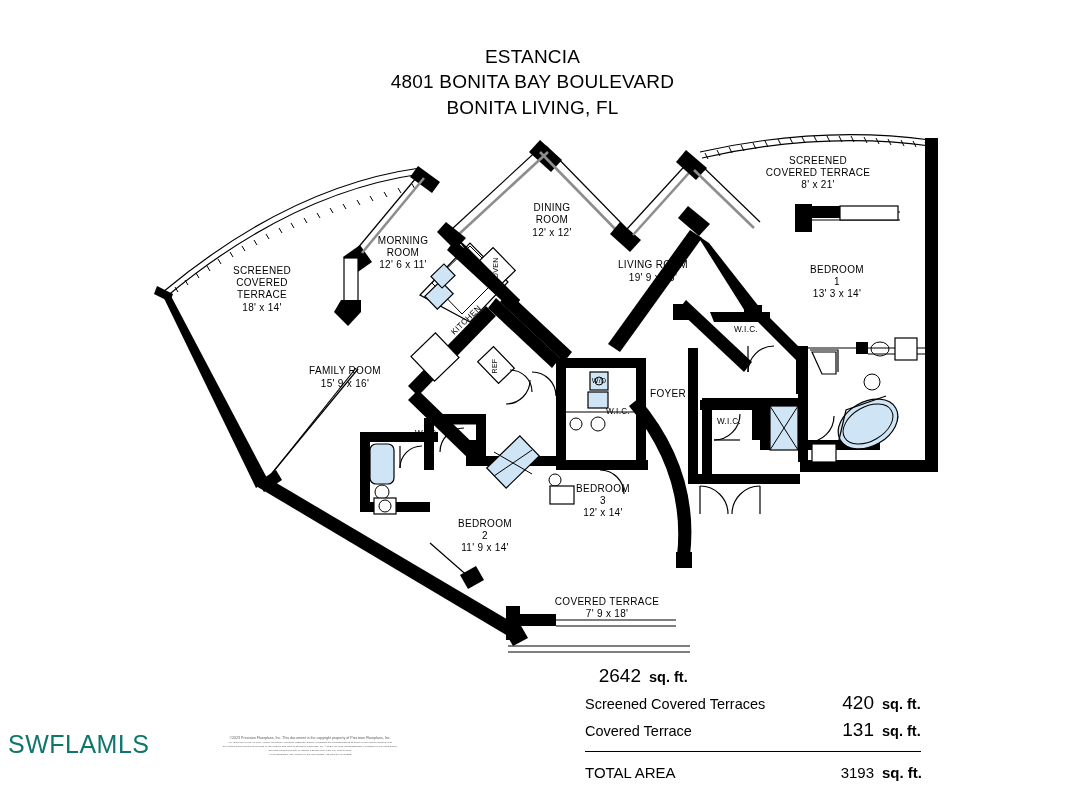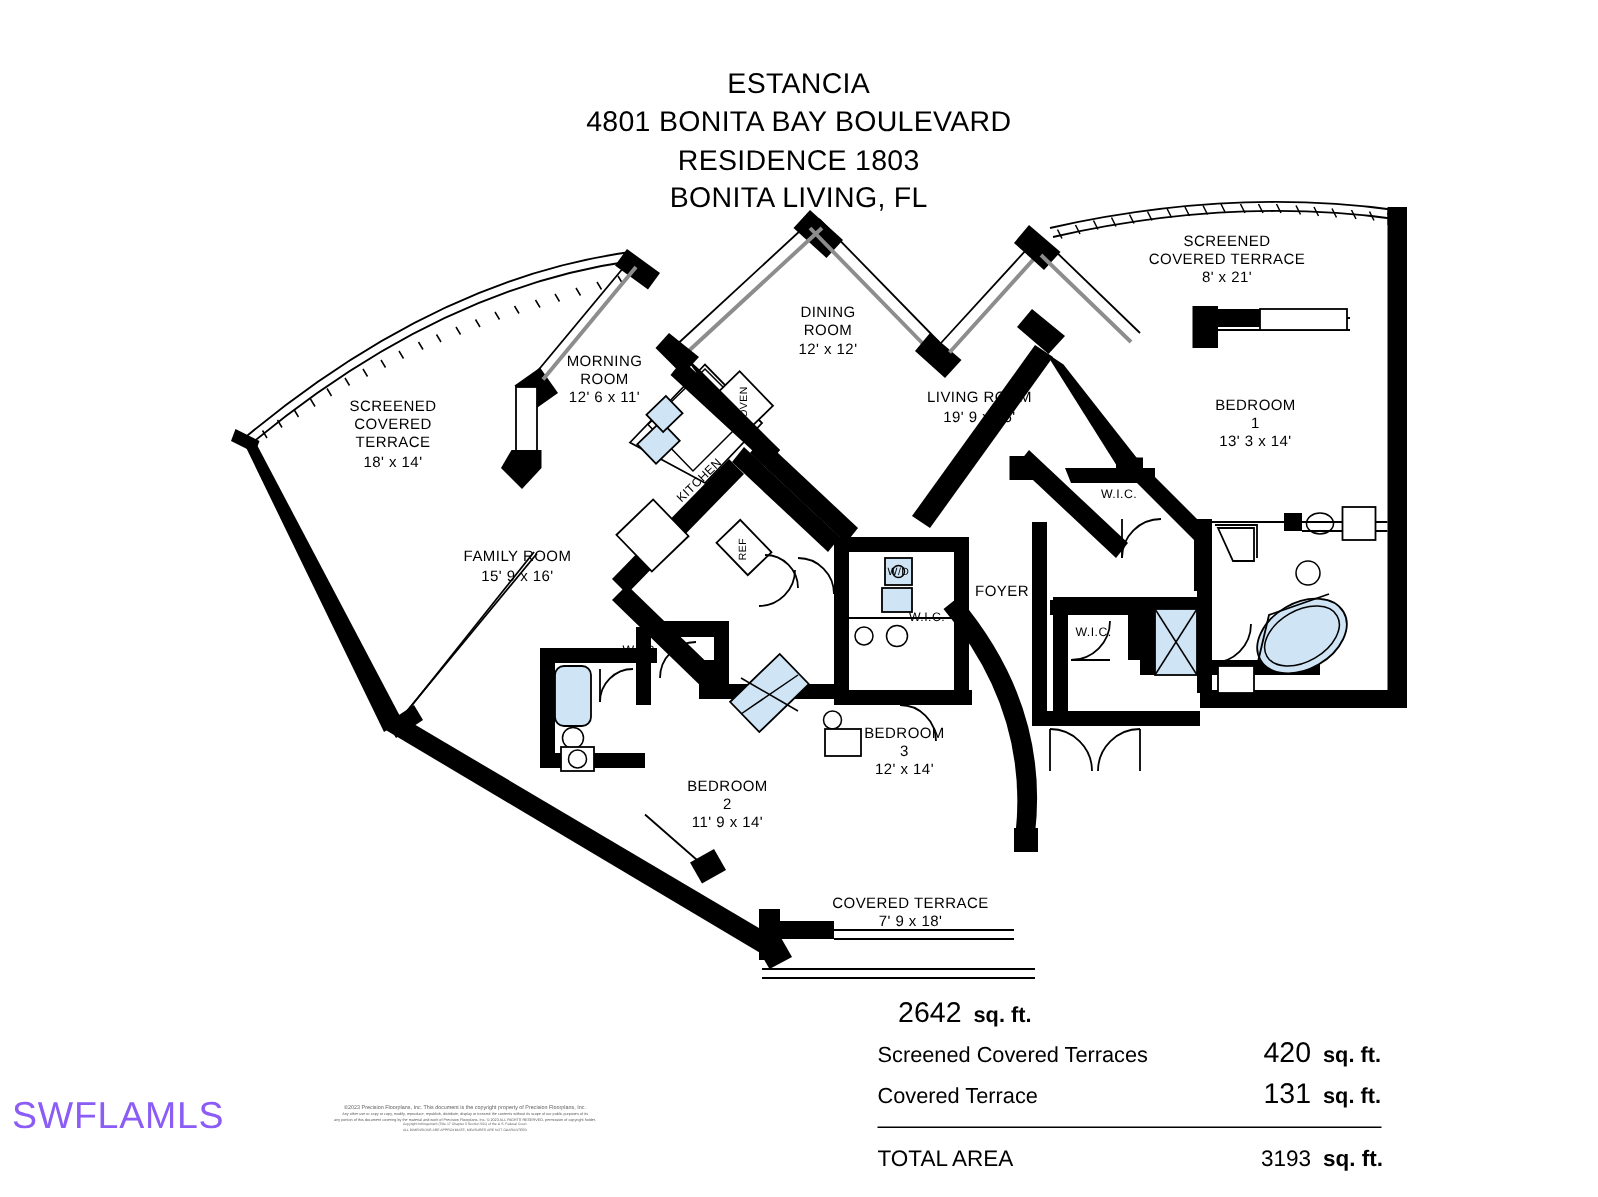--- a/index.html
+++ b/index.html
@@ -112,34 +112,33 @@
   .copyright .c2 { font-size: 2.5px; line-height: 1.5; white-space: nowrap; }
   .copyright .c3 { font-size: 2.3px; line-height: 1.6; white-space: nowrap; }
 
   
   .watermark {
     position: absolute;
     left: 8px;
     top: 730px;
     font-size: 25px;
     letter-spacing: 0.5px;
-    color: #8b5cf6;
+    color: #0f766e;
     font-family: "Liberation Sans", sans-serif;
     user-select: none;
   }
 </style>
 </head>
 <body>
 
 <div id="page">
 
   <div class="title-block">
     <div class="tline">ESTANCIA</div>
     <div class="tline">4801 BONITA BAY BOULEVARD</div>
-    <div class="tline">RESIDENCE 1803</div>
     <div class="tline">BONITA LIVING, FL</div>
   </div>
 
   <svg id="plan-svg" width="1065" height="798" viewBox="0 0 1065 798">
 
     <g>
 
       <path class="thinline" d="M 163 292 Q 290 186 420 168"></path>
       <path class="thinline" d="M 166 297 Q 292 192 421 174"></path>
 

